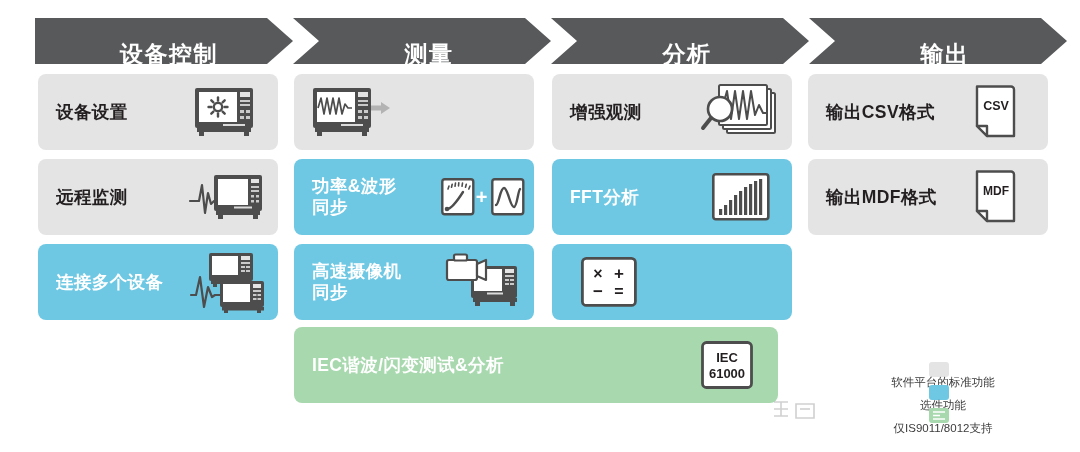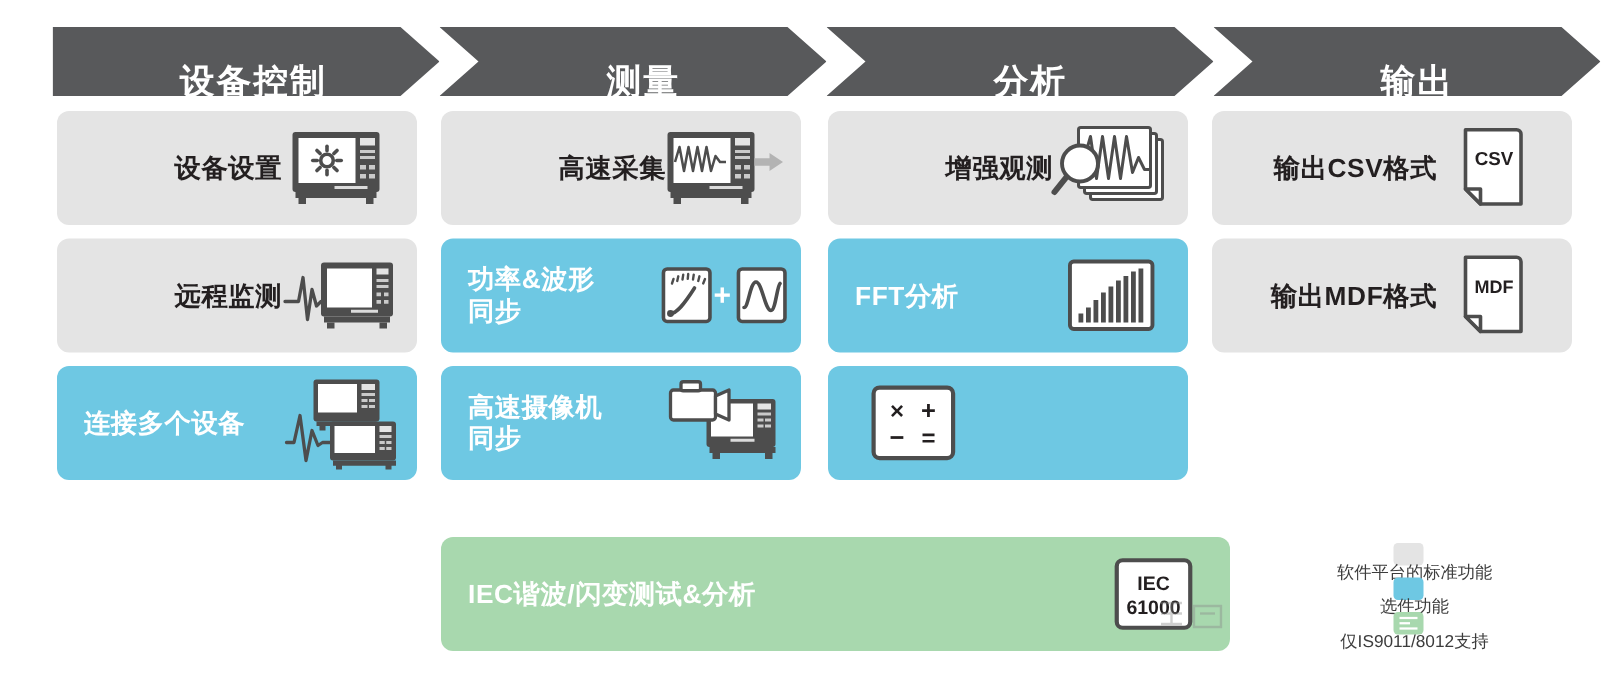--- a/index.html
+++ b/index.html
@@ -36,37 +36,37 @@
   .col.k2{left:294px}
   .col.k3{left:552px}
   .col.k4{left:808px}
 
   .card{
     position:relative;box-sizing:border-box;
     border-radius:8px;height:76px;margin-bottom:9px;
     display:flex;align-items:center;
     padding:0 12px 0 18px;
   }
-  .card.gray{background:#e4e4e4;text-align:right;}
+  .card.gray{background:#e4e4e4;}
   .card.cyan{background:#6ec8e3;}
 
   .card .lbl{
     font-size:17.5px;font-weight:bold;line-height:1.18;
     flex:1 1 auto;white-space:pre-line;letter-spacing:.4px;
   }
   .card.gray .lbl{color:#231f20;}
   .card.cyan .lbl{color:#ffffff;}
   .card .ico{
     flex:0 0 auto;width:78px;height:60px;
     display:flex;align-items:center;justify-content:center;
   }
 
   
   .wide{
-    position:absolute;left:294px;top:358px;width:526px;height:76px;
+    position:absolute;left:294px;top:327px;width:484px;height:76px;
     box-sizing:border-box;border-radius:8px;background:#a8d8ae;
     display:flex;align-items:center;padding:0 16px 0 18px;
   }
   .wide .lbl{font-size:17.5px;font-weight:bold;color:#fff;flex:1 1 auto;letter-spacing:.4px;}
   .wide .ico{flex:0 0 auto;width:70px;display:flex;align-items:flex-start;justify-content:center;}
 
   
   .legend{position:absolute;left:818px;top:362px;width:250px;}
   .lg-row{display:flex;align-items:center;height:20px;margin-bottom:3px;flex-direction:column;}
   .sw{width:20px;height:15px;border-radius:3px;margin-right:9px;flex:0 0 auto;
@@ -188,21 +188,20 @@
           <rect x="37" y="59" width="4" height="3" fill="#4d4d4d"></rect>
           <rect x="70" y="59" width="4" height="3" fill="#4d4d4d"></rect>
         </svg>
       </div>
     </div>
   </div>
 
   <div class="col k2">
 
     <div class="card gray">
-      <div class="lbl">高速采集</div>
       <div class="ico">
         <svg width="80" height="52" viewBox="0 0 80 52">
           <rect x="2" y="2" width="58" height="40" rx="2" fill="#4d4d4d"></rect>
           <rect x="6" y="6" width="38" height="30" fill="#ffffff"></rect>
           <path d="M7,22 l3,-10 l3,16 l3,-16 l3,16 l3,-16 l3,16 l3,-16 l3,16 l3,-10 l3,4 h4" fill="none" stroke="#4d4d4d" stroke-width="1.7" stroke-linejoin="round"></path>
           <rect x="47" y="6" width="10" height="5" fill="#ffffff" opacity=".85"></rect>
           <rect x="47" y="14" width="10" height="2" fill="#ffffff" opacity=".7"></rect>
           <rect x="47" y="18" width="10" height="2" fill="#ffffff" opacity=".7"></rect>
           <rect x="47" y="24" width="4" height="3" fill="#ffffff" opacity=".7"></rect>
           <rect x="53" y="24" width="4" height="3" fill="#ffffff" opacity=".7"></rect>

